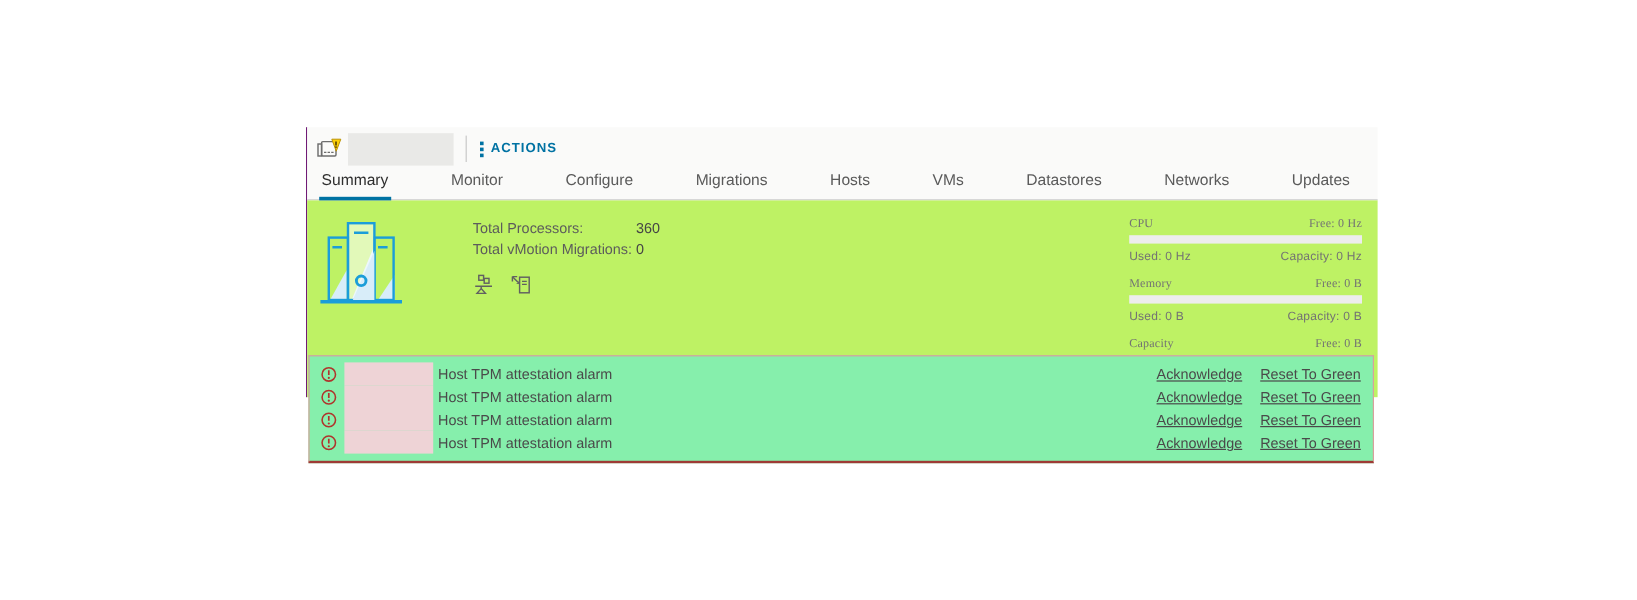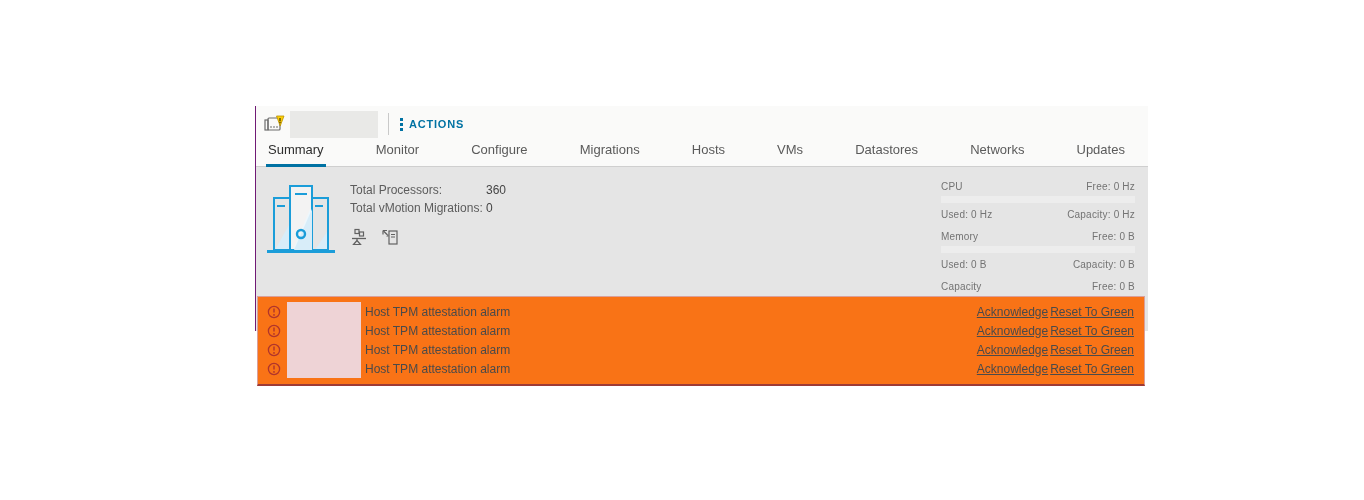--- a/index.html
+++ b/index.html
@@ -19,46 +19,46 @@
   .dots { display:flex; flex-direction:column; gap:2px; }
   .dots i { width:3px; height:3px; background:#0072a3; display:block; }
 
   
   .tabs { display:flex; align-items:flex-end; height:24px; padding-left:10px;justify-content:space-between; }
   .tab { font-size:13px; color:#5a5a5a; padding:0 2px 7px 2px; margin-right:21px; cursor:pointer;
          border-bottom:3px solid transparent; margin-bottom:-1px; white-space:nowrap; }
   .tab.active { color:#2e2e2e; border-bottom-color:#0072a3; }
 
   
-  .content { display:flex; background:#e5e5e5; padding:10px 0 0 7px; min-height:145px; }
+  .content { display:flex; background:#bef264; padding:10px 0 0 7px; min-height:145px;gap:44px; }
   .illustration { width:76px; height:80px; flex:0 0 auto; }
   .stats { margin-left:11px; padding-top:4px; }
   .stat-row { display:flex; font-size:12px; line-height:18px; }
   .stat-label { color:#5c5c5c; width:136px; }
   .stat-value { color:#454545; }
   .mini-icons { display:flex; gap:13px; margin-top:11px; }
   .mini-icons svg { cursor:pointer; }
 
   
   .capacity { margin-left:auto; width:207px; padding:4px 13px 0 0; }
   .meter { margin-bottom:11px; }
   .meter-top, .meter-bottom { display:flex; justify-content:space-between;
         font-size:10px; color:#737373; letter-spacing:.2px; }
-  .meter-top { margin-bottom:4px; }
+  .meter-top { margin-bottom:4px;font-family:Liberation Serif, serif; }
   .meter-track { height:7px; background:#ededed; margin-bottom:6px; position:relative; }
   .meter-fill { position:absolute; left:0; top:0; bottom:0; background:#60b515; width:0; }
 
   
   .alarms { position:absolute; left:257px; top:296px; width:888px;
-            background:#f97316; border:1px solid #d9a09c; border-bottom:2px solid #9e3a35;
+            background:#86efac; border:1px solid #d9a09c; border-bottom:2px solid #9e3a35;
             padding:5px 10px 6px 9px; }
   .alarm-row { display:flex; align-items:center; height:19px; }
   .alarm-redacted { width:74px; height:19px; background:#eed3d6; margin-left:6px; flex:0 0 auto; }
   .alarm-text { font-size:12px; color:#4a4a4a; margin-left:4px; }
-  .alarm-links { margin-left:auto; display:flex; gap:2px; }
+  .alarm-links { margin-left:auto; display:flex; gap:15px; }
   .alarm-link { font-size:12px; color:#4a4a4a; text-decoration:underline; cursor:pointer; white-space:nowrap; }
 </style>
 </head>
 <body>
 
 <div class="card">
 
   <div class="header">
     <div class="header-top">
       <span class="entity-icon">

